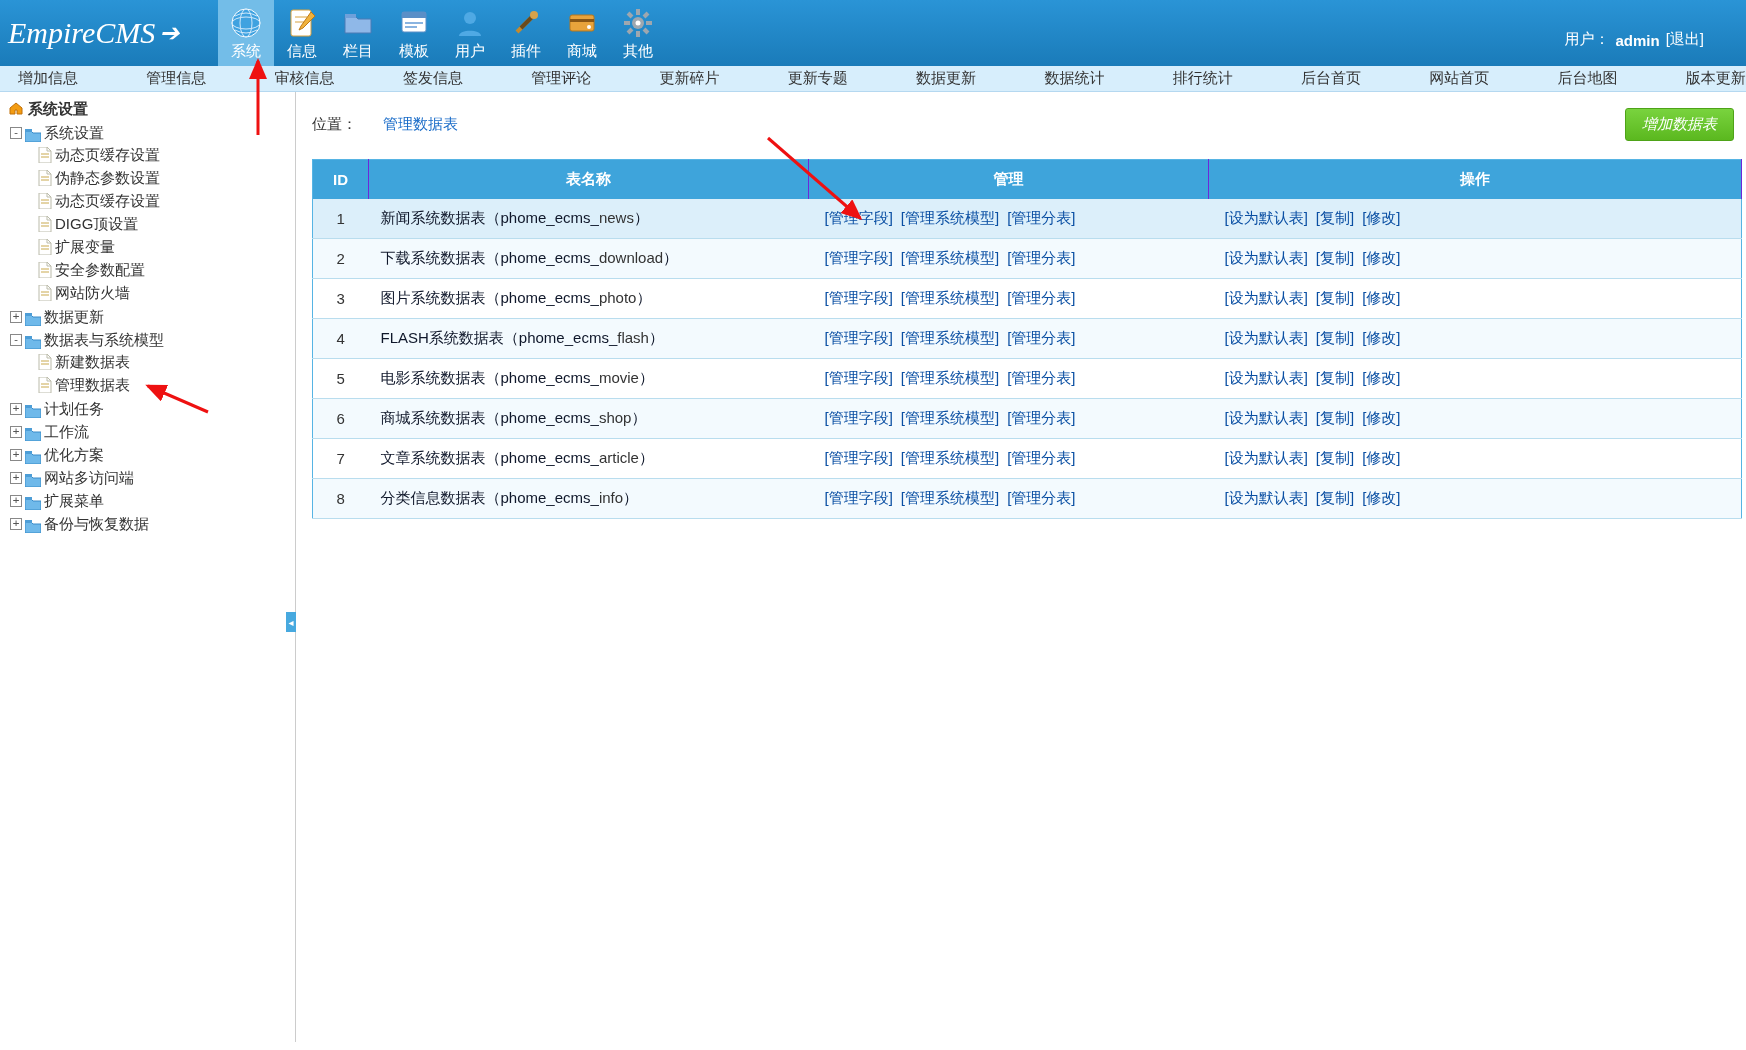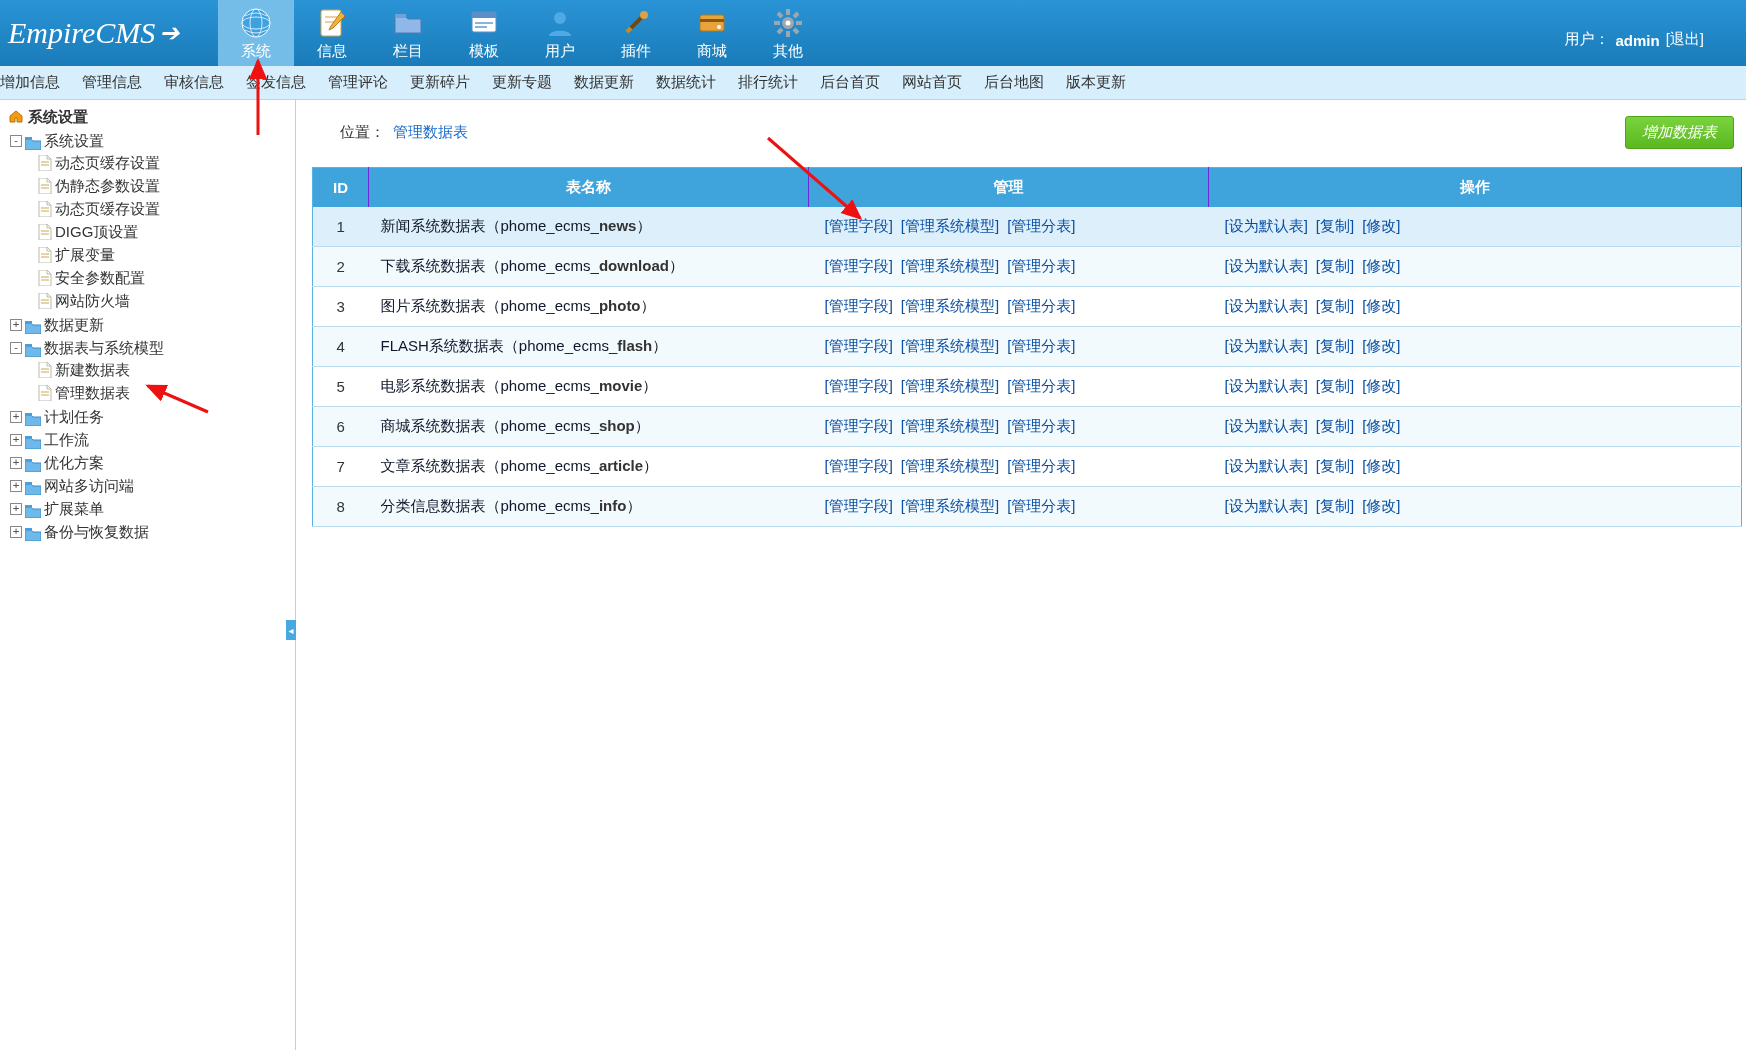--- a/index.html
+++ b/index.html
@@ -36,21 +36,21 @@
   }
   .logo-arrow {
     margin-left: 4px;
     font-size: 24px;
   }
   .top-tabs {
     display: flex;
     align-items: flex-end;
   }
   .top-tab {
-    width: 76px;
+    width: 56px;
     height: 66px;
     display: flex;
     flex-direction: column;
     align-items: center;
     justify-content: center;
     gap: 2px;
     cursor: pointer;
     font-size: 15px;
     margin-top: 26px;
   }
@@ -71,27 +71,28 @@
     font-size: 15px;
     display: flex;
     gap: 6px;
     align-items: flex-end;
   }
   .user-info a { color: #fff; cursor: pointer; }
 
   
   .submenu {
     background: #d7eefc;
-    height: 34px;
-    display: flex;
-    align-items: center;
-    padding-left: 0;
+    height: 26px;
+    display: flex;
+    align-items: center;
+    padding-left: 18px;
     gap: 22px;
     font-size: 15px;
     border-bottom: 1px solid #b5d8f0;
+    justify-content: space-between;
   }
   .submenu span { cursor: pointer; color: #333; }
 
   
   .main-wrap {
     display: flex;
     min-height: calc(100vh - 100px);
   }
   .sidebar {
     width: 296px;
@@ -166,23 +167,22 @@
     display: flex;
     align-items: center;
     justify-content: space-between;
     padding-right: 8px;
     margin-bottom: 18px;
   }
   .breadcrumb {
     font-size: 15px;
     color: #333;
     display: flex;
-    gap: 8px;
+    gap: 26px;
     align-items: flex-start;
-    margin-left: 28px;
   }
   .breadcrumb .bc-link { color: #1a6cc8; }
   .btn-add {
     background: linear-gradient(#79d33e, #5bb81f);
     color: #fff;
     border: 1px solid #4ea318;
     border-radius: 3px;
     padding: 6px 16px;
     font-size: 15px;
     cursor: pointer;
@@ -209,21 +209,21 @@
     padding: 10px 12px;
     font-size: 15px;
     vertical-align: middle;
   }
   .datatable tbody tr:nth-child(even) { background: #f3fafe; }
   .datatable tbody tr:nth-child(odd) { background: #fff; }
   .datatable tbody tr:first-child { background: #dceffa; }
   .col-id { text-align: center; width: 56px; }
   .col-name { }
   .name-prefix { color: #0f172a; }
-  .name-bold { font-weight: bold; text-align: center; }
+  .name-bold { font-weight: normal; text-align: center; }
   .link-cell { color: #0a4fa3; }
   .link-btn { color: #0a4fa3; cursor: pointer; margin: 0 4px; white-space: nowrap; }
   .col-manage, .col-ops { text-align: left; }
 
   
   .arrow-svg { position: absolute; pointer-events: none; }
 
   .page-root { position: relative; }
 </style>
 </head>

